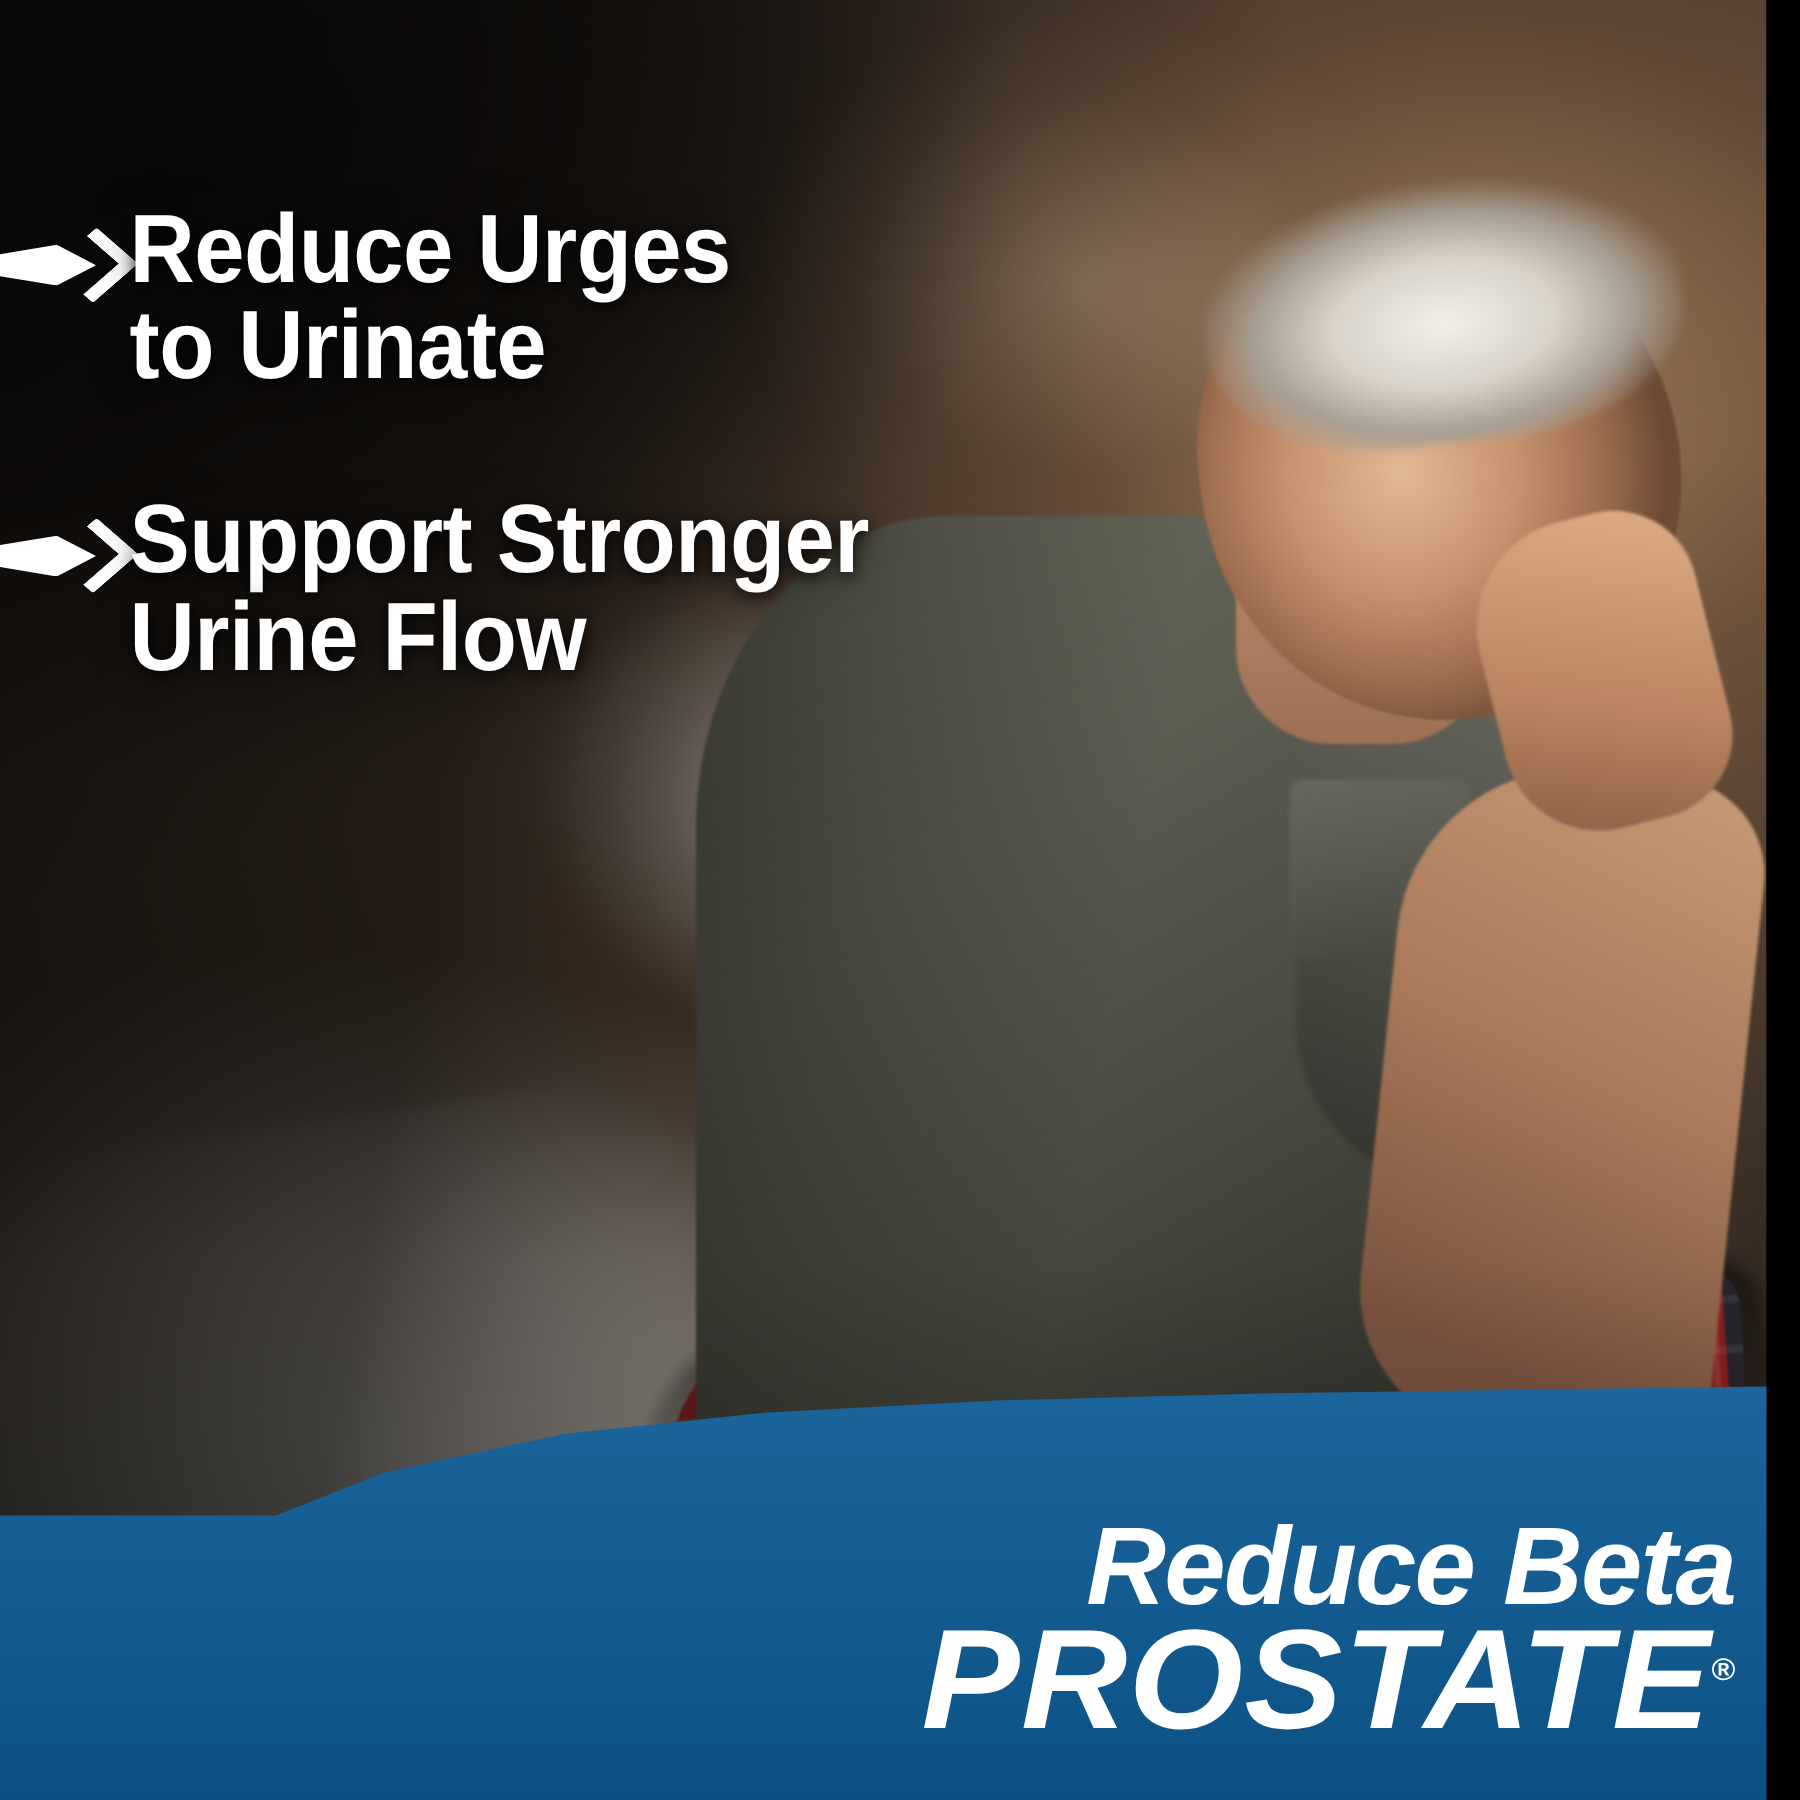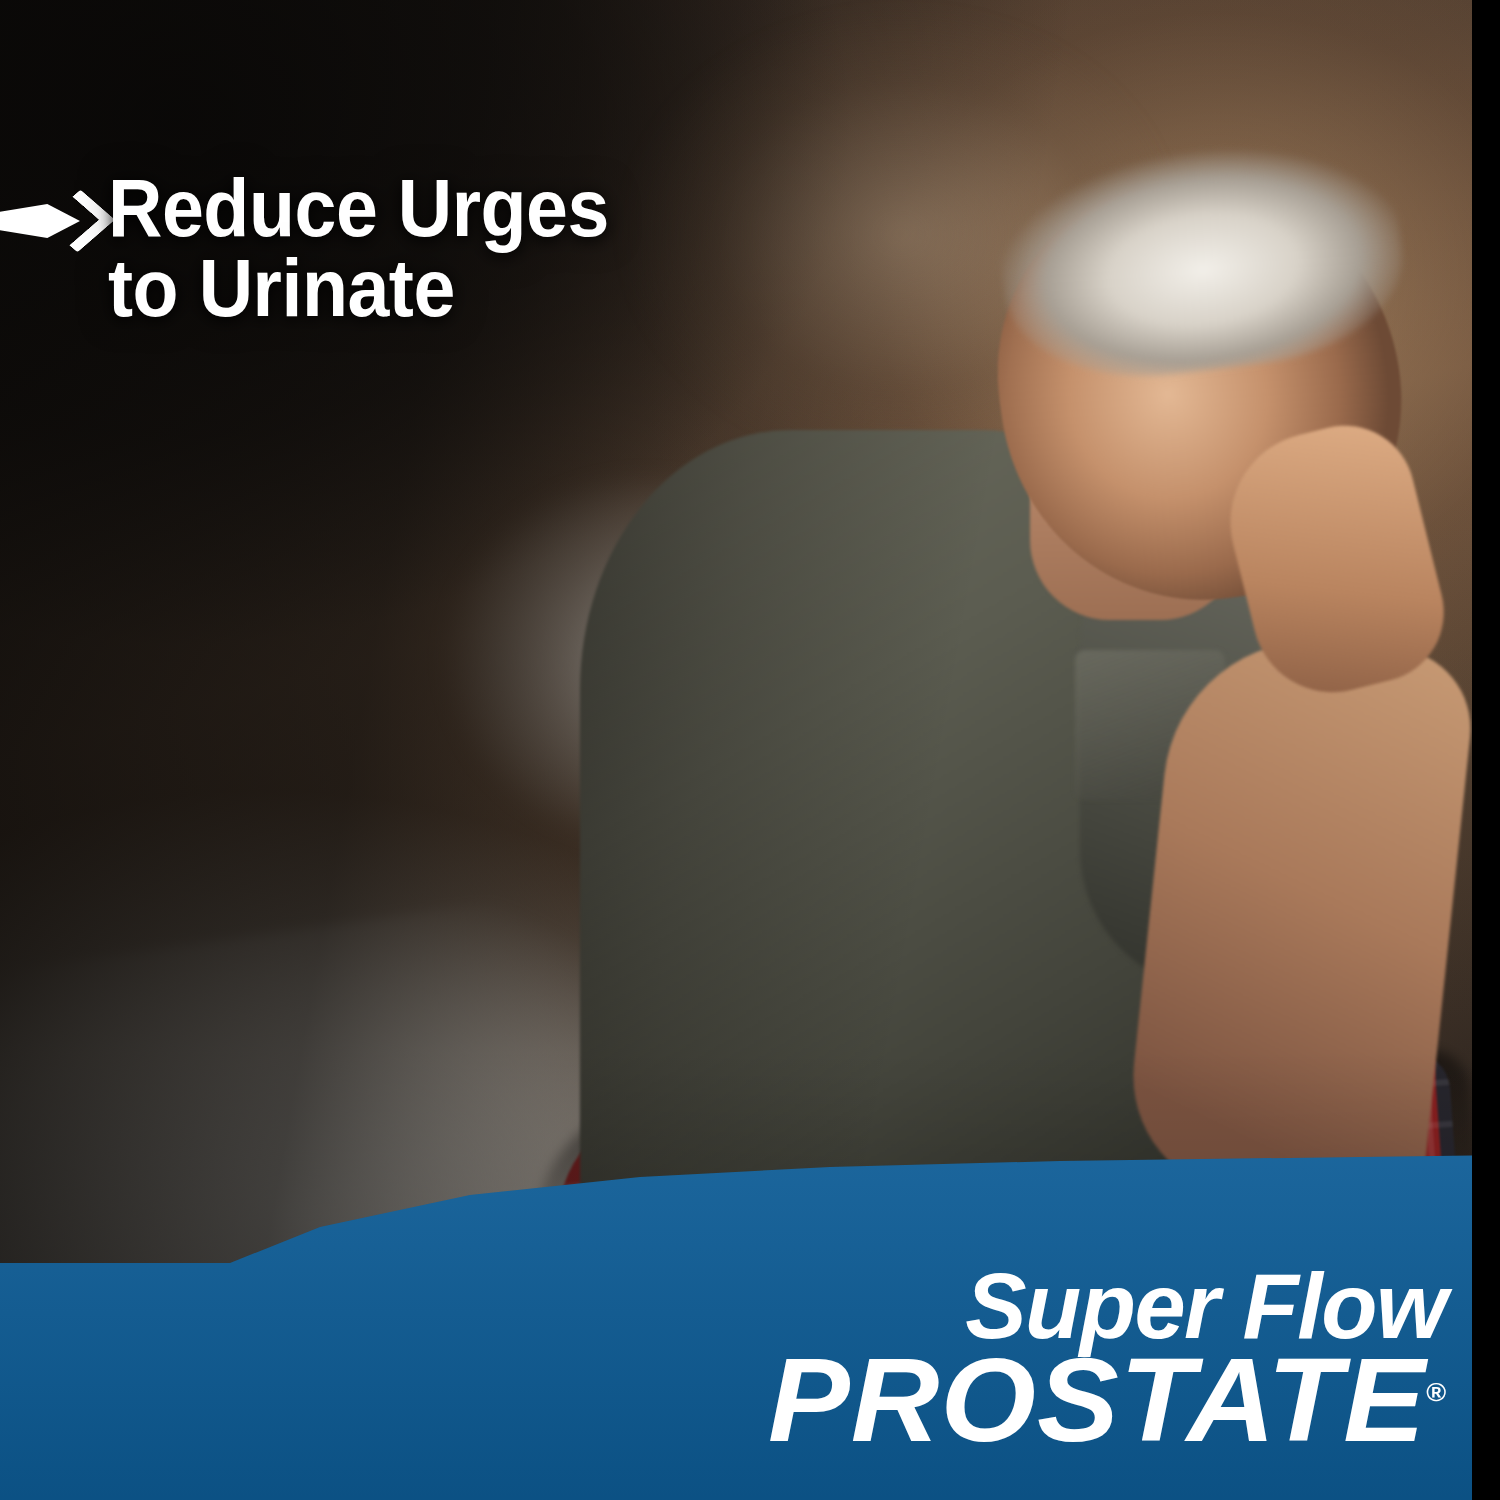--- a/index.html
+++ b/index.html
@@ -287,26 +287,34 @@
 
     <div class="bullet">
       <div class="arrow">
         <span class="tail"></span>
           <span class="head"></span>
       </div>
       <div class="btext">Reduce Urges
 to Urinate</div>
     </div>
 
+    <div class="bullet">
+      <div class="arrow">
+        <span class="tail"></span>
+          <span class="head"></span>
+      </div>
+      <div class="btext">Support Stronger
+Urine Flow</div>
+    </div>
 
 
   </div>
 
   <div class="brandband">
     <div class="brand-inner">
-      <div class="brand-line1">Super Flow</div>
+      <div class="brand-line1">Reduce Beta</div>
       <div class="brand-line2">
         <span>PROSTATE</span><span class="reg">®</span>
       </div>
     </div>
   </div>
 
 </div>
 
 </body></html>

